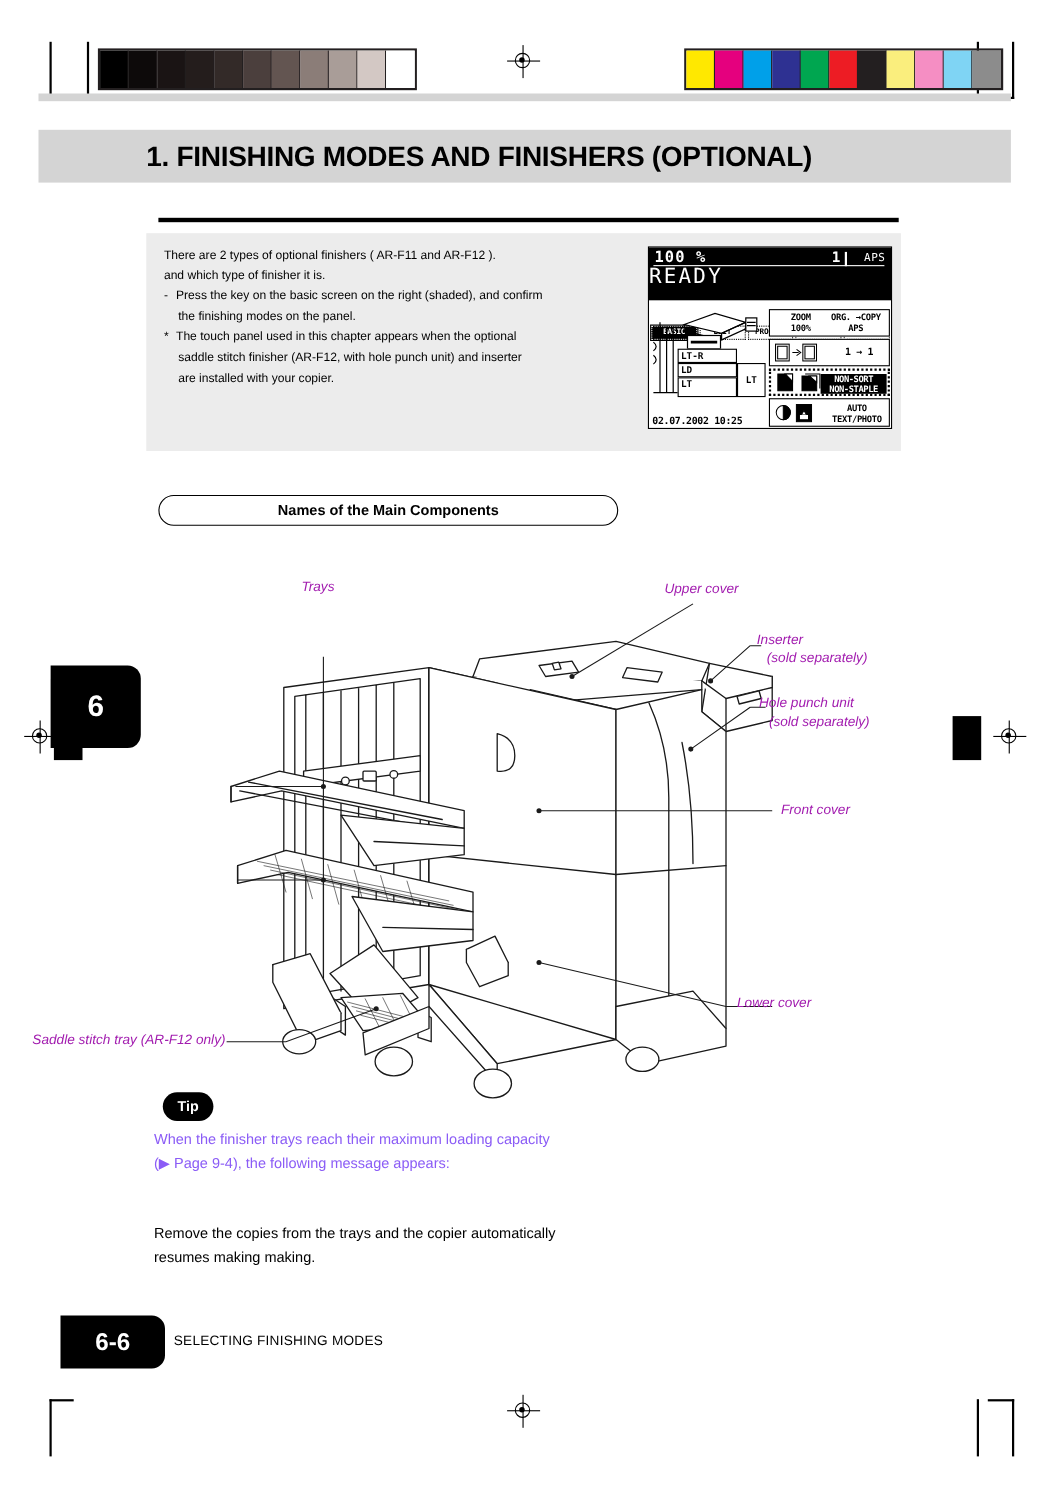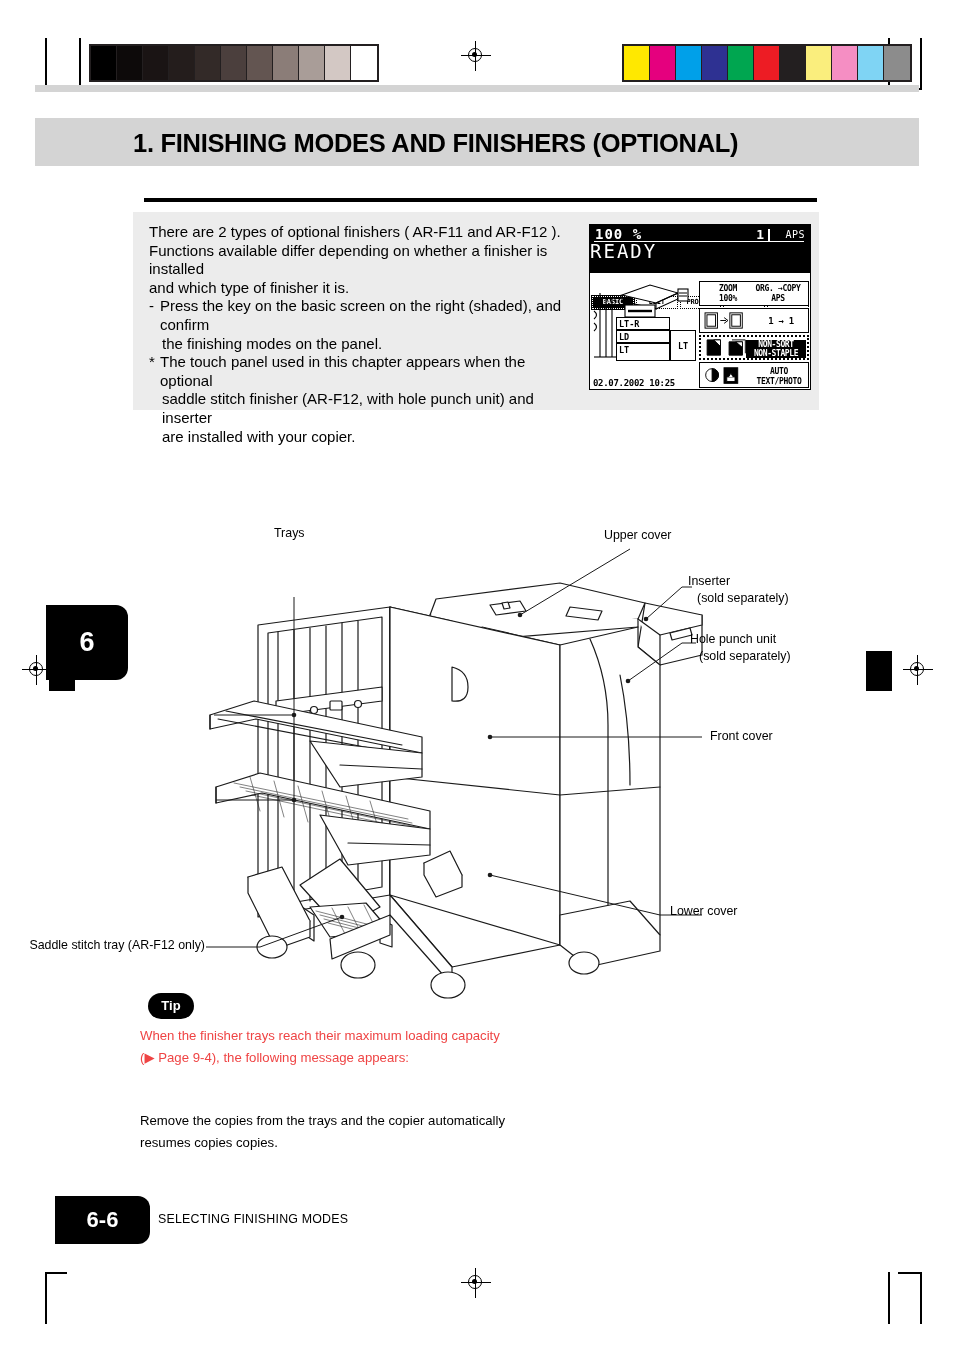--- a/index.html
+++ b/index.html
@@ -33,21 +33,21 @@
     position:absolute;left:133px;top:125px;width:760px;height:36px;
     font-size:25.5px;font-weight:bold;color:#000;letter-spacing:-0.3px;
     white-space:nowrap;line-height:36px;
   }
   .rule{position:absolute;left:144px;top:198px;width:673px;height:4px;background:#000;}
 
   
   .introbox{position:absolute;left:133px;top:212px;width:686px;height:198px;background:#ececec;}
   .introtext{
     position:absolute;left:149px;top:223px;width:425px;
-    font-size:15px;line-height:18.6px;color:#000;
+    font-size:11px;line-height:18.6px;color:#000;
   }
   .introtext p{margin:0;}
   .introtext .bullet{display:flex;}
   .introtext .bullet .mk{width:11px;flex:0 0 11px;}
   .introtext .bullet .tx{flex:1;}
 
   
   .lcd{
     position:absolute;left:589px;top:224px;width:222px;height:166px;
     background:#fff;font-family:"DejaVu Sans Mono", monospace;
@@ -94,29 +94,29 @@
 
   
   .thumbtab{
     position:absolute;left:46px;top:605px;width:82px;height:75px;background:#000;
     border-radius:0 12px 12px 0;
     color:#fff;font-size:27px;font-weight:bold;text-align:center;line-height:75px;
   }
 
   
   .illo{position:absolute;left:190px;top:515px;width:660px;height:510px;}
-  .callout{position:absolute;font-size:12.4px;color:#000000;white-space:nowrap;line-height:17px;}
+  .callout{position:absolute;font-size:12.4px;color:#a21caf;white-space:nowrap;line-height:17px;font-style:italic;}
   .callout .sub{display:block;padding-left:9px;text-align:right;}
 
   
   .tipbadge{
     position:absolute;left:148px;top:993px;width:46px;height:26px;background:#000;border-radius:13px;
     color:#fff;font-size:13px;font-weight:bold;text-align:center;line-height:26px;
   }
-  .tiptext{position:absolute;left:140px;top:1025px;width:430px;font-size:13.2px;line-height:22px;color:#ef4444;}
+  .tiptext{position:absolute;left:140px;top:1025px;width:430px;font-size:13.2px;line-height:22px;color:#8b5cf6;}
   .msgbox{
     position:absolute;left:144px;top:1069px;width:411px;height:39px;
     border:1.3px solid #000;box-sizing:border-box;
     font-size:13.2px;line-height:34px;padding-left:8px;color:#000;
   }
   .tiptext2{position:absolute;left:140px;top:1110px;width:430px;font-size:13.2px;line-height:22px;color:#000;}
 
   
   .footbar{
     position:absolute;left:55px;top:1196px;width:95px;height:48px;background:#000;
@@ -189,21 +189,20 @@
     </div>
 
   <div class="topband"></div>
   <div class="titleband"></div>
   <div class="chaptitle">1. FINISHING MODES AND FINISHERS (OPTIONAL)</div>
   <div class="rule"></div>
 
   <div class="introbox"></div>
   <div class="introtext">
     <p>There are 2 types of optional finishers ( AR-F11  and  AR-F12 ).</p>
-    <p>Functions available differ depending on whether a finisher is installed</p>
     <p>and which type of finisher it is.</p>
     <div class="bullet">
       <span class="mk">-</span>
       <span class="tx">
         <span>Press the key on the basic screen on the right (shaded), and confirm</span>
         <span style="display:block;padding-left:2px;">the finishing modes on the panel.</span>
       </span>
     </div>
     <div class="bullet">
       <span class="mk">*</span>
@@ -311,20 +310,21 @@
               <path d="M27 13 l2.5 -4 l2.5 4" fill="#fff"></path>
             </g>
           </svg>
           <div class="lcell" style="left:50px;top:4px;width:58px;">AUTO</div>
           <div class="lcell" style="left:50px;top:14px;width:58px;">TEXT/PHOTO</div>
         </div>
       </div>
     </div>
   </div>
 
+  <div class="pill">Names of the Main Components</div>
 
   <div class="thumbtab">6</div>
 
   <div class="illo">
     <svg viewBox="0 0 660 510" width="660" height="510">
       <g fill="#fff" stroke="#1a1a1a" stroke-width="1.2" stroke-linejoin="round" stroke-linecap="round">
 
         <path d="M246 84 L370 68 L455 88 L448 104 L300 116 L240 100 Z"></path>
         <path d="M240 100 L240 108 L300 124 L448 112 L448 104"></path>
         <path d="M300 116 L300 124"></path>
@@ -462,19 +462,19 @@
     <div class="callout" style="left:15px;top:422px;transform:translateX(-100%);">Saddle stitch tray (AR-F12 only)</div>
   </div>
 
   <div class="tipbadge">Tip</div>
   <div class="tiptext">
     <div>When the finisher trays reach their maximum loading capacity</div>
     <div>(▶ Page 9-4), the following message appears:</div>
   </div>
   <div class="tiptext2">
     <div>Remove the copies from the trays and the copier automatically</div>
-    <div>resumes copies copies.</div>
+    <div>resumes making making.</div>
   </div>
 
   <div class="footbar">6-6</div>
   <div class="foottext">SELECTING FINISHING MODES</div>
 
 </div>
 
 </body></html>

